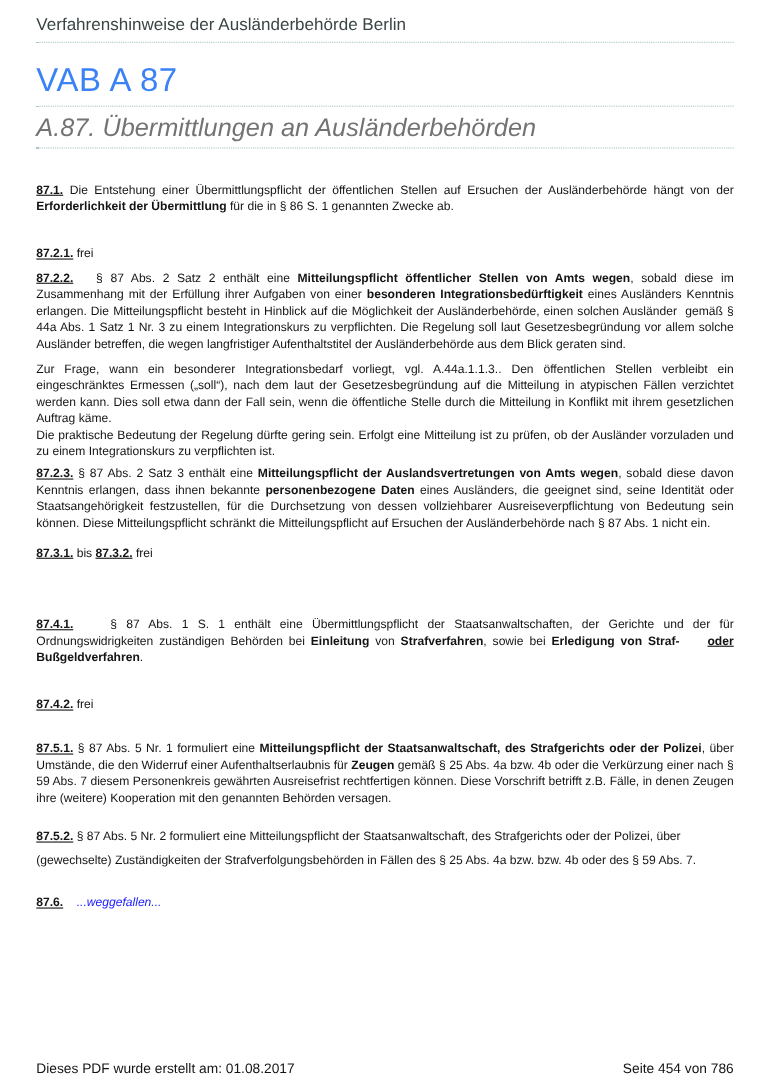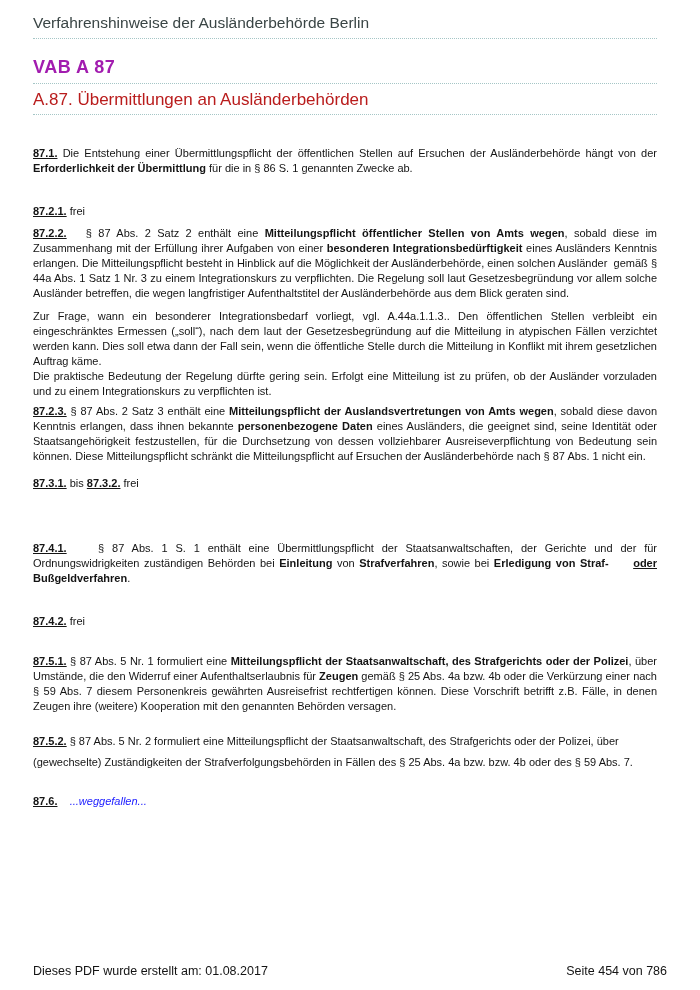--- a/index.html
+++ b/index.html
@@ -1,25 +1,25 @@
 <!DOCTYPE html>
 <html><head>
 <meta charset="utf-8">
 <style>
   * { margin:0; padding:0; box-sizing:border-box; }
   html,body { width:700px; height:990px; background:#ffffff; overflow:hidden; }
   body { font-family:"Liberation Sans", sans-serif; color:#141414; }
-  .page { position:relative; width:700px; height:990px; padding:14px 43px 0 33px; }
+  .page { position:relative; width:700px; height:990px; padding:14px 33px 0 33px; }
 
   .doc-header { font-size:15.5px; color:#3a4545; padding-bottom:6px;
                 border-bottom:1px dotted #a5c6c6; }
-  h1.doc-title { font-size:18px; font-weight:bold; color:#a21caf; margin-top:18px;
+  h1.doc-title { font-size:30px; font-weight:normal; color:#3b82f6; margin-top:18px;
                  padding-bottom:5px; border-bottom:1px dotted #a5c6c6; letter-spacing:0.5px; }
-  h2.section-title { font-size:17px; font-weight:normal; color:#b91c1c; margin-top:6px;
-                     padding-bottom:4px; border-bottom:1px dotted #a5c6c6; }
+  h2.section-title { font-size:23px; font-weight:normal; color:#737373; margin-top:6px;
+                     padding-bottom:4px; border-bottom:1px dotted #a5c6c6;font-style:italic; }
   p.meta { font-size:12.5px; margin-top:5px; color:#141414; }
 
   p.body { font-size:11px; line-height:15px; text-align:justify; color:#141414; }
   p.loose { text-align:left; line-height:20.5px; }
 
   .num { font-weight:bold; text-decoration:underline; }
   .b { font-weight:bold; }
   .u { text-decoration:underline;margin-left:20px; }
   .i { font-style:italic; }
   .link { color:#1a1aff; font-style:italic; text-decoration:none; cursor:pointer; }

